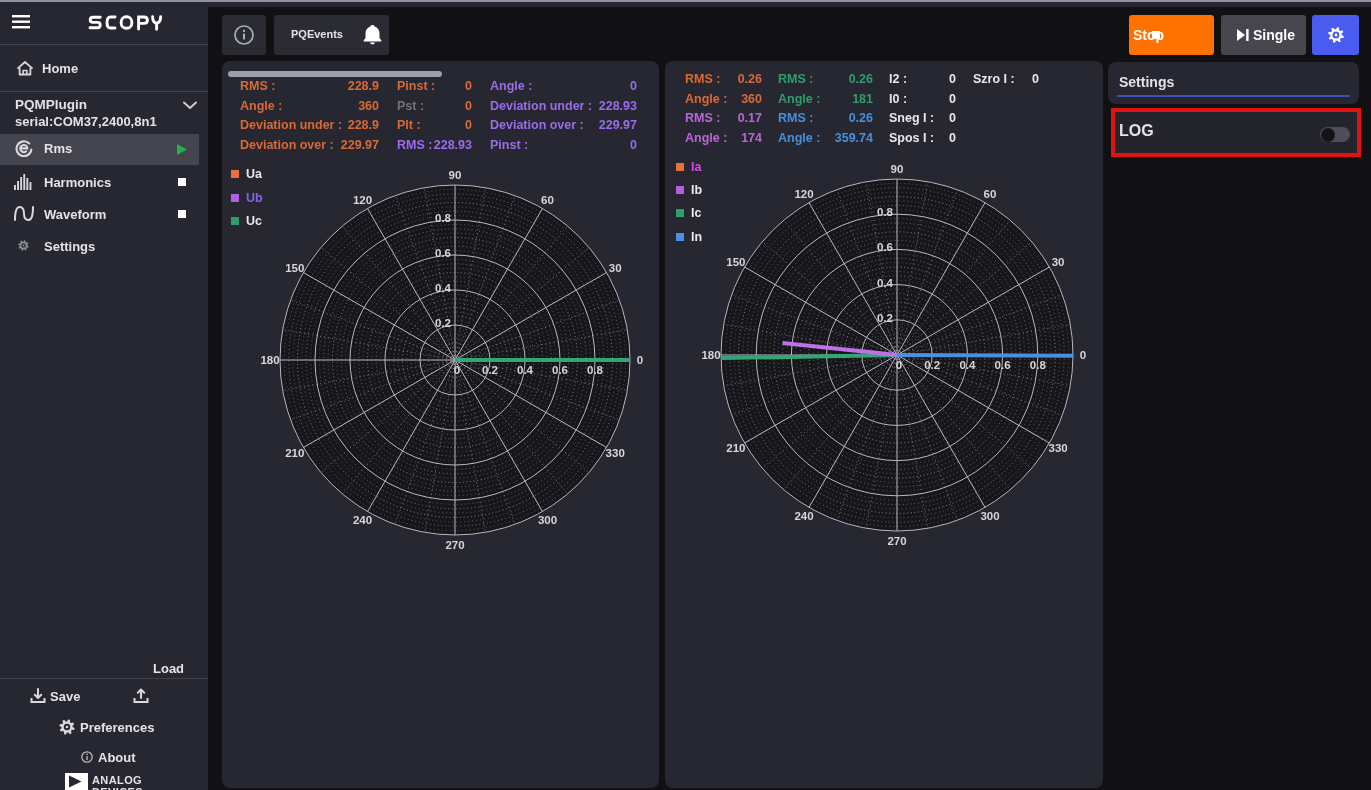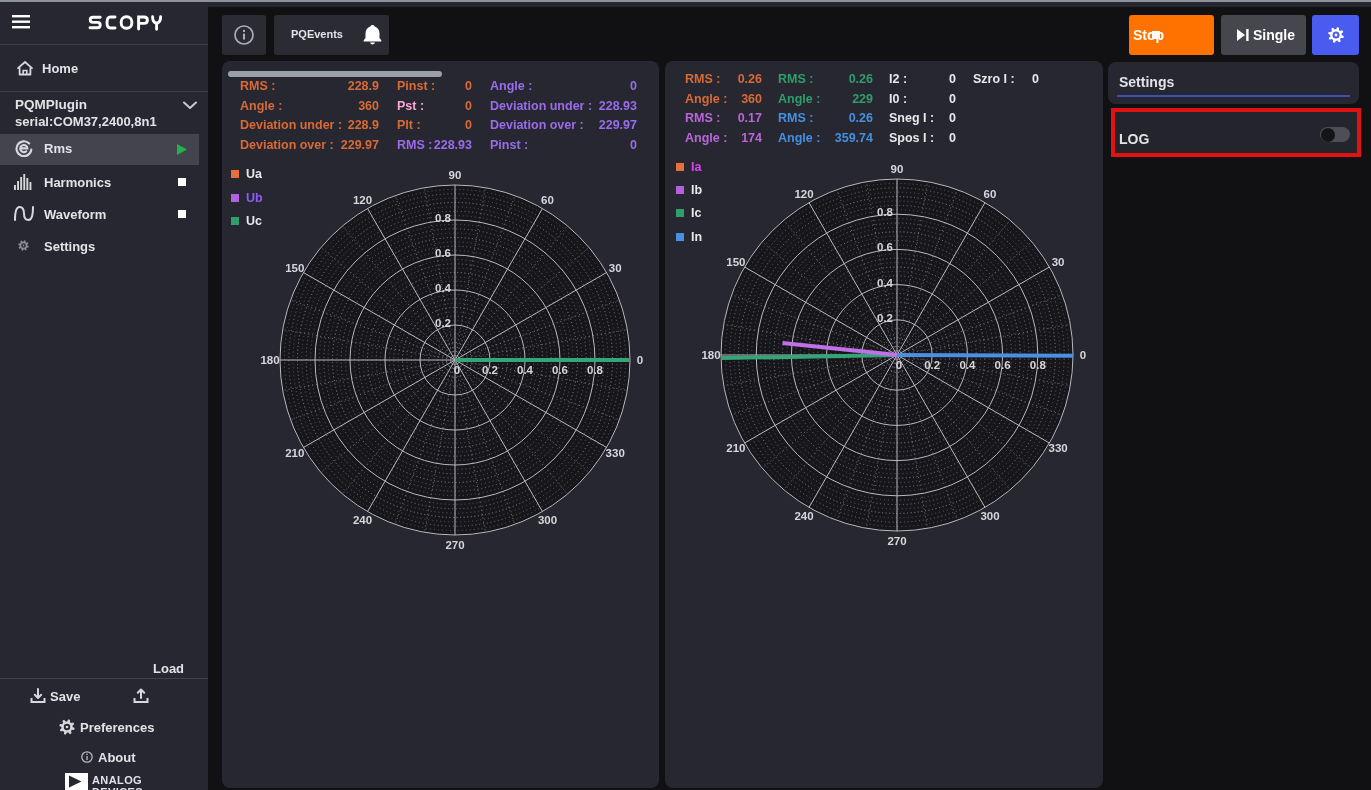--- a/index.html
+++ b/index.html
@@ -329,21 +329,21 @@
 <div class="ro" style="left:240px;top:79px;color:#d96a35">RMS :</div>
 <div class="ro" style="left:259px;top:79px;width:120px;text-align:right;color:#d96a35">228.9</div>
 <div class="ro" style="left:240px;top:98.5px;color:#d96a35">Angle :</div>
 <div class="ro" style="left:259px;top:98.5px;width:120px;text-align:right;color:#d96a35">360</div>
 <div class="ro" style="left:240px;top:118px;color:#d96a35">Deviation under :</div>
 <div class="ro" style="left:259px;top:118px;width:120px;text-align:right;color:#d96a35">228.9</div>
 <div class="ro" style="left:240px;top:137.5px;color:#d96a35">Deviation over :</div>
 <div class="ro" style="left:259px;top:137.5px;width:120px;text-align:right;color:#d96a35">229.97</div>
 <div class="ro" style="left:397px;top:79px;color:#d96a35">Pinst :</div>
 <div class="ro" style="left:352px;top:79px;width:120px;text-align:right;color:#d96a35">0</div>
-<div class="ro" style="left:397px;top:98.5px;color:#f9a8d4">Pst :</div>
+<div class="ro" style="left:397px;top:98.5px;color:#737373">Pst :</div>
 <div class="ro" style="left:352px;top:98.5px;width:120px;text-align:right;color:#d96a35">0</div>
 <div class="ro" style="left:397px;top:118px;color:#d96a35">Plt :</div>
 <div class="ro" style="left:352px;top:118px;width:120px;text-align:right;color:#d96a35">0</div>
 <div class="ro" style="left:397px;top:137.5px;color:#9a6cec">RMS :</div>
 <div class="ro" style="left:352px;top:137.5px;width:120px;text-align:right;color:#9a6cec">228.93</div>
 <div class="ro" style="left:490px;top:79px;color:#9a6cec">Angle :</div>
 <div class="ro" style="left:517px;top:79px;width:120px;text-align:right;color:#9a6cec">0</div>
 <div class="ro" style="left:490px;top:98.5px;color:#9a6cec">Deviation under :</div>
 <div class="ro" style="left:517px;top:98.5px;width:120px;text-align:right;color:#9a6cec">228.93</div>
 <div class="ro" style="left:490px;top:118px;color:#9a6cec">Deviation over :</div>
@@ -360,21 +360,21 @@
 <div class="ro" style="left:642px;top:72px;width:120px;text-align:right;color:#d96a35">0.26</div>
 <div class="ro" style="left:685px;top:91.5px;color:#d96a35">Angle :</div>
 <div class="ro" style="left:642px;top:91.5px;width:120px;text-align:right;color:#d96a35">360</div>
 <div class="ro" style="left:685px;top:111px;color:#ba66d8">RMS :</div>
 <div class="ro" style="left:642px;top:111px;width:120px;text-align:right;color:#ba66d8">0.17</div>
 <div class="ro" style="left:685px;top:130.5px;color:#ba66d8">Angle :</div>
 <div class="ro" style="left:642px;top:130.5px;width:120px;text-align:right;color:#ba66d8">174</div>
 <div class="ro" style="left:778px;top:72px;color:#2e9e6b">RMS :</div>
 <div class="ro" style="left:753px;top:72px;width:120px;text-align:right;color:#2e9e6b">0.26</div>
 <div class="ro" style="left:778px;top:91.5px;color:#2e9e6b">Angle :</div>
-<div class="ro" style="left:753px;top:91.5px;width:120px;text-align:right;color:#2e9e6b">229</div>
+<div class="ro" style="left:753px;top:91.5px;width:120px;text-align:right;color:#2e9e6b">181</div>
 <div class="ro" style="left:778px;top:111px;color:#4490e0">RMS :</div>
 <div class="ro" style="left:753px;top:111px;width:120px;text-align:right;color:#4490e0">0.26</div>
 <div class="ro" style="left:778px;top:130.5px;color:#4490e0">Angle :</div>
 <div class="ro" style="left:753px;top:130.5px;width:120px;text-align:right;color:#4490e0">359.74</div>
 <div class="ro" style="left:889px;top:72px;color:#e8e8ea">I2 :</div>
 <div class="ro" style="left:836px;top:72px;width:120px;text-align:right;color:#e8e8ea">0</div>
 <div class="ro" style="left:889px;top:91.5px;color:#e8e8ea">I0 :</div>
 <div class="ro" style="left:836px;top:91.5px;width:120px;text-align:right;color:#e8e8ea">0</div>
 <div class="ro" style="left:889px;top:111px;color:#e8e8ea">Sneg I :</div>
 <div class="ro" style="left:836px;top:111px;width:120px;text-align:right;color:#e8e8ea">0</div>
@@ -387,15 +387,15 @@
 <div style="position:absolute;left:676px;top:186px;width:8px;height:8px;background:#b660e0"></div>
 <div class="ro" style="left:691px;top:183px;color:#e8e8ea">Ib</div>
 <div style="position:absolute;left:676px;top:209px;width:8px;height:8px;background:#2e9e6b"></div>
 <div class="ro" style="left:691px;top:206px;color:#e8e8ea">Ic</div>
 <div style="position:absolute;left:676px;top:232.5px;width:8px;height:8px;background:#4a90e2"></div>
 <div class="ro" style="left:691px;top:229.5px;color:#e8e8ea">In</div>
 <div class="abs" style="left:1108px;top:62px;width:251px;height:42px;background:#272731;border-radius:8px"></div>
 <div class="nav" style="left:1119px;top:74px;font-size:14px">Settings</div>
 <div class="abs" style="left:1117px;top:95px;width:233px;height:2px;background:#3c50b4"></div>
 <div class="abs" style="left:1111px;top:108px;width:250px;height:49px;background:#24242c;border:4px solid #e01212"></div>
-<div class="nav" style="left:1119px;top:131px;font-size:14px">LOG</div>
+<div class="nav" style="left:1119px;top:122px;font-size:16px">LOG</div>
 <div class="abs" style="left:1320px;top:127px;width:30px;height:15px;background:#4e4e58;border-radius:8px"></div>
 <div class="abs" style="left:1321px;top:127.5px;width:14px;height:14px;background:#141418;border-radius:7px"></div>
 </div>
 </body></html>

